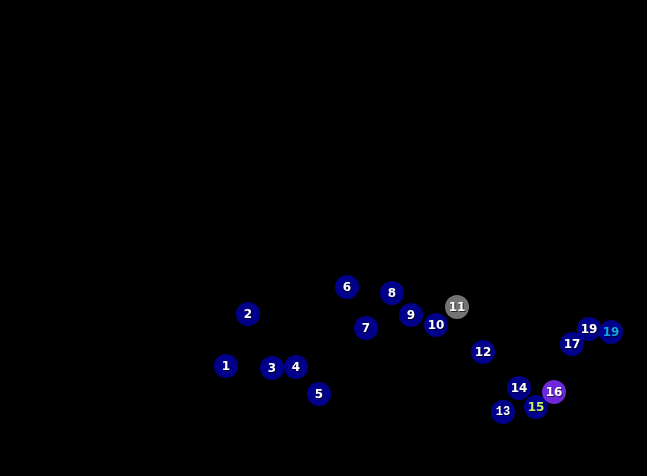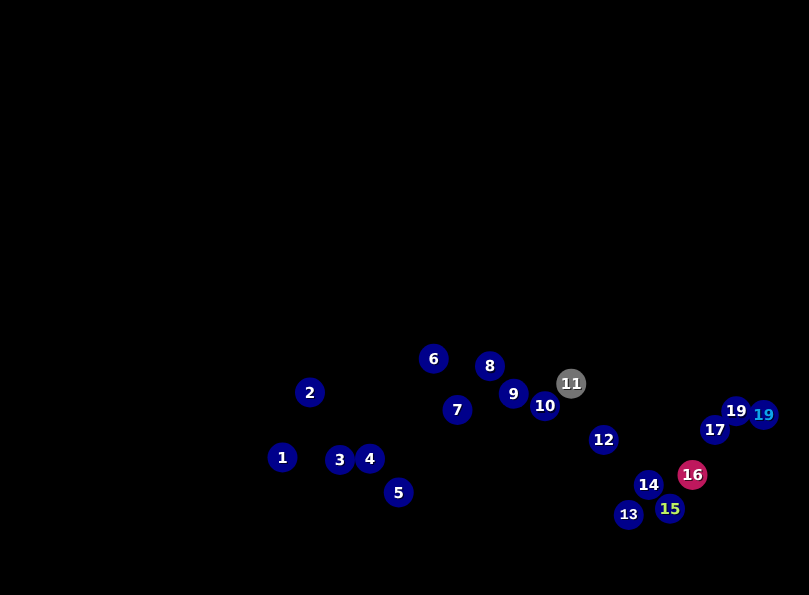--- a/index.html
+++ b/index.html
@@ -73,21 +73,21 @@
     </div>
     <div class="node" style="left: 503px; top: 412px; width: 24px; height: 24px; background: rgb(0, 0, 139); color: rgb(255, 255, 255); font-family: Liberation Mono, monospace;">
       <span>13</span>
     </div>
     <div class="node" style="left: 519px; top: 388px; width: 24px; height: 24px; background: rgb(0, 0, 139); color: rgb(255, 255, 255);">
       <span>14</span>
     </div>
     <div class="node" style="left: 536px; top: 407px; width: 24px; height: 24px; background: rgb(0, 0, 139); color: #bef264; text-align: right;">
       <span>15</span>
     </div>
-    <div class="node" style="left: 554px; top: 380px; width: 24px; height: 24px; background: #be185d; color: rgb(255, 255, 255);">
+    <div class="node" style="left: 554px; top: 392px; width: 24px; height: 24px; background: #6d28d9; color: rgb(255, 255, 255);">
       <span>16</span>
     </div>
     <div class="node" style="left: 572px; top: 344px; width: 24px; height: 24px; background: rgb(0, 0, 139); color: rgb(255, 255, 255);">
       <span>17</span>
     </div>
     <div class="node" style="left: 589px; top: 329px; width: 24px; height: 24px; background: rgb(0, 0, 139); color: rgb(255, 255, 255);">
       <span>19</span>
     </div>
     <div class="node" style="left: 611px; top: 332px; width: 24px; height: 24px; background: rgb(0, 0, 139); color: #0ea5e9; justify-content: center;">
       <span>19</span>

